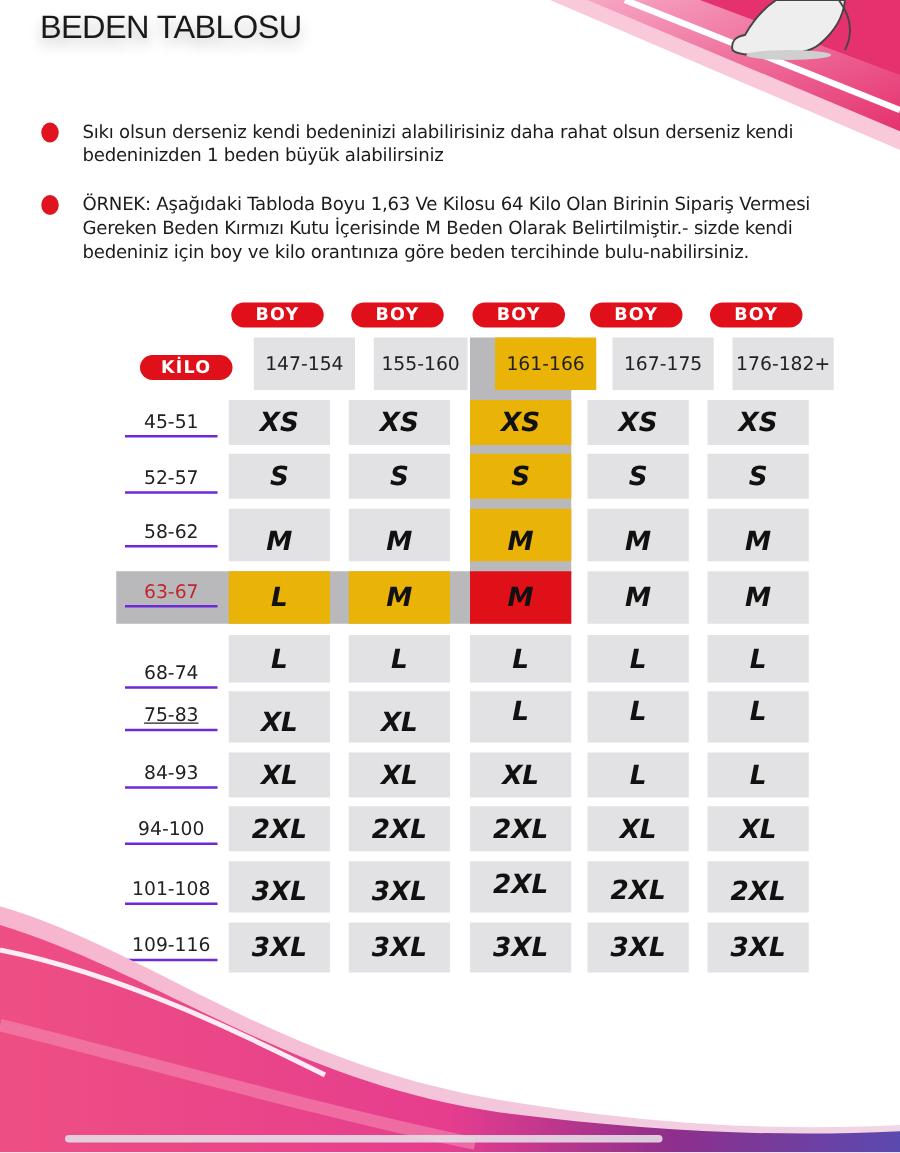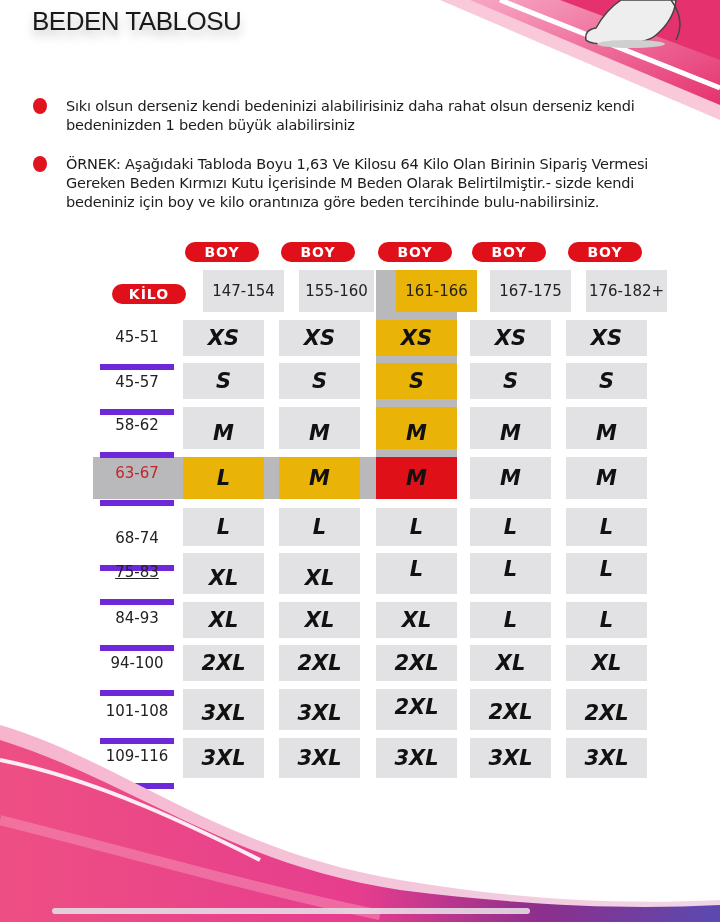--- a/index.html
+++ b/index.html
@@ -8,21 +8,21 @@
   .bg-bottom{position:absolute;left:0;top:700px;width:720px;height:222px;}
   .title{position:absolute;left:32px;top:6px;font-size:26px;color:#1a1a1a;letter-spacing:-0.5px;text-shadow:0 6px 10px rgba(0,0,0,0.25);font-family:"Liberation Sans",sans-serif;}
   .bullet{position:absolute;left:66px;font-size:14.5px;line-height:19px;color:#1c1c1c;width:620px;font-family:"DejaVu Sans",sans-serif;letter-spacing:-0.2px;}
   .dot{position:absolute;left:33px;width:14px;height:16px;border-radius:50%;background:#e0141e;}
   .cell{position:absolute;background:#e2e2e4;display:flex;align-items:center;justify-content:center;font-family:"DejaVu Sans",sans-serif;font-weight:bold;font-style:italic;font-size:21px;color:#111;}
   .cell.hdr{font-weight:normal;font-style:normal;font-size:15px;color:#222;margin-left:20px;}
   .cell.dark{background:#eab308;}
   .cell.red{background:#e01018;}
   .boy{position:absolute;top:242px;height:20px;width:74px;border-radius:10px;background:#e0101a;color:#fff;font-family:"DejaVu Sans",sans-serif;font-weight:bold;font-size:14px;display:flex;align-items:center;justify-content:center;letter-spacing:1px;}
   .kilo-badge{position:absolute;left:100px;top:284px;width:74px;height:20px;border-radius:10px;background:#e0101a;color:#fff;font-family:"DejaVu Sans",sans-serif;font-weight:bold;font-size:14px;display:flex;align-items:center;justify-content:center;letter-spacing:1px;margin-left:12px;}
-  .kilo{position:absolute;left:100px;width:74px;text-align:center;font-family:"DejaVu Sans",sans-serif;font-size:15px;color:#222;border-bottom:6px solid #6d28d9;padding-bottom:18px;}
+  .kilo{position:absolute;left:100px;width:74px;text-align:center;font-family:"DejaVu Sans",sans-serif;font-size:15px;color:#222;border-bottom:2px solid #6d28d9;padding-bottom:2px;}
   .hl-row{position:absolute;left:93px;top:457px;width:364px;height:42px;background:#b9b8bb;}
   .hl-col{position:absolute;left:376px;top:270px;width:81px;height:190px;background:#b9b8bb;}
   .scrollbar{position:absolute;left:52px;top:908px;width:478px;height:6px;border-radius:3px;background:#e6dbe6;opacity:0.9;}
 </style>
 </head>
 <body>
 
 <svg class="bg-top" viewBox="0 0 720 160">
   <defs>
     <linearGradient id="gt" x1="0" y1="0" x2="1" y2="1">
@@ -61,21 +61,21 @@
 
 <div class="kilo-badge">KİLO</div>
 
 <div class="cell hdr" style="left:183px;top:270px;width:81px;height:42px;">147-154</div>
 <div class="cell hdr" style="left:279px;top:270px;width:75px;height:42px;">155-160</div>
 <div class="cell hdr dark" style="left:376px;top:270px;width:81px;height:42px;">161-166</div>
 <div class="cell hdr" style="left:470px;top:270px;width:81px;height:42px;">167-175</div>
 <div class="cell hdr" style="left:566px;top:270px;width:81px;height:42px;">176-182+</div>
 
 <div class="kilo" style="top:328px;">45-51</div>
-<div class="kilo" style="top:373px;">45-57</div>
+<div class="kilo" style="top:373px;">52-57</div>
 <div class="kilo" style="top:416px;">58-62</div>
 <div class="kilo" style="top:464px;color:#c0272d;">63-67</div>
 <div class="kilo" style="top:529px;">68-74</div>
 <div class="kilo" style="top:563px;text-decoration:underline;">75-83</div>
 <div class="kilo" style="top:609px;">84-93</div>
 <div class="kilo" style="top:654px;">94-100</div>
 <div class="kilo" style="top:702px;">101-108</div>
 <div class="kilo" style="top:747px;">109-116</div>
 
 <div class="cell" style="left:183px;top:320px;width:81px;height:36px;">XS</div>

